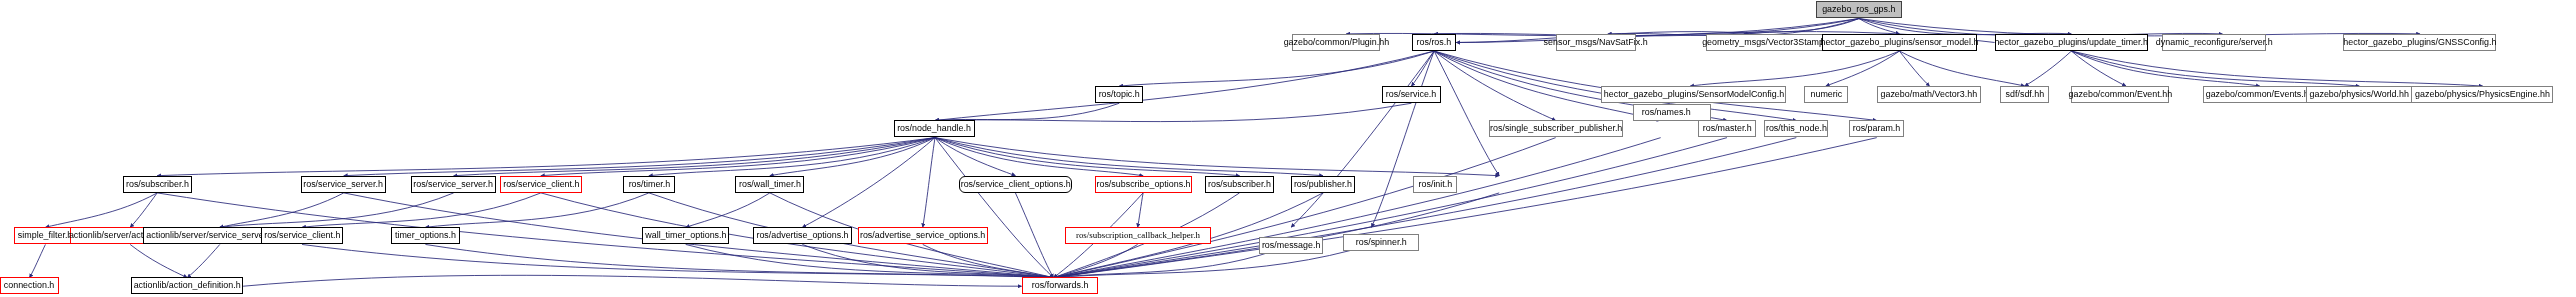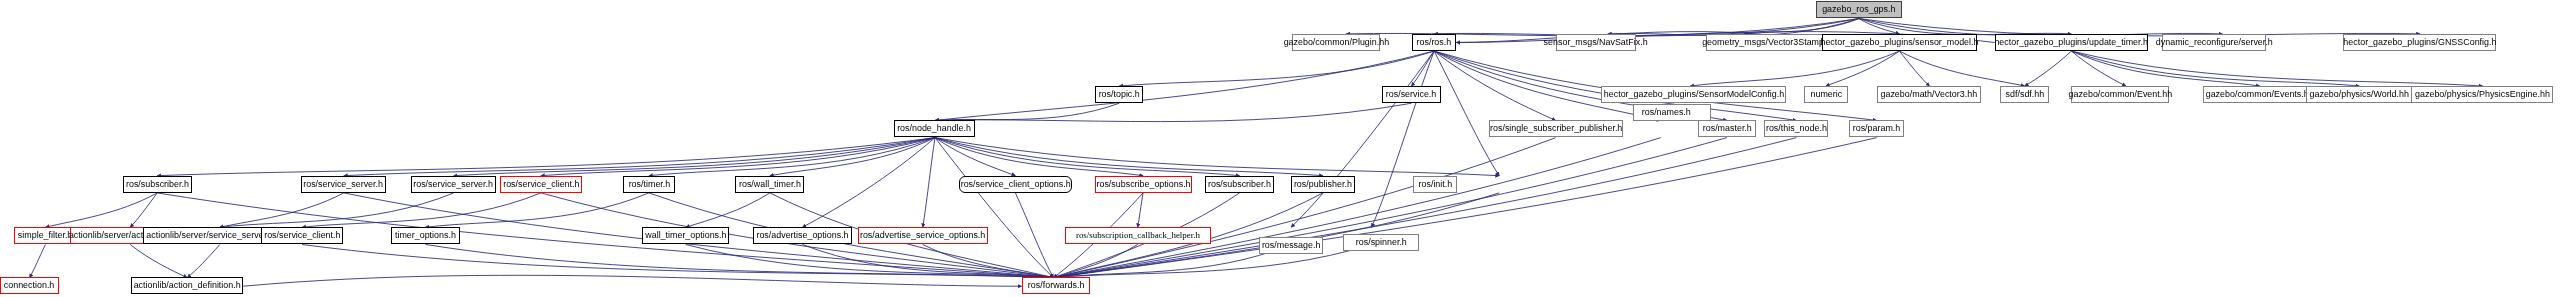--- a/index.html
+++ b/index.html
@@ -291,18 +291,18 @@
       </div>
       <div class="node plain" style="left: 1343px; top: 234px; width: 76px;">
         <span class="node-label">ros/spinner.h</span>
       </div>
       <div class="node red" style="left: 0px; top: 277px; width: 59px;">
         <span class="node-label">connection.h</span>
       </div>
       <div class="node black" style="left: 131px; top: 277px; width: 112px;">
         <span class="node-label">actionlib/action_definition.h</span>
       </div>
-      <div class="node red" style="left: 1022px; top: 277px; width: 68px;">
+      <div class="node red" style="left: 1022px; top: 277px; width: 76px;">
         <span class="node-label">ros/forwards.h</span>
       </div>
     </div>
 </div>
 
 
 </body></html>

